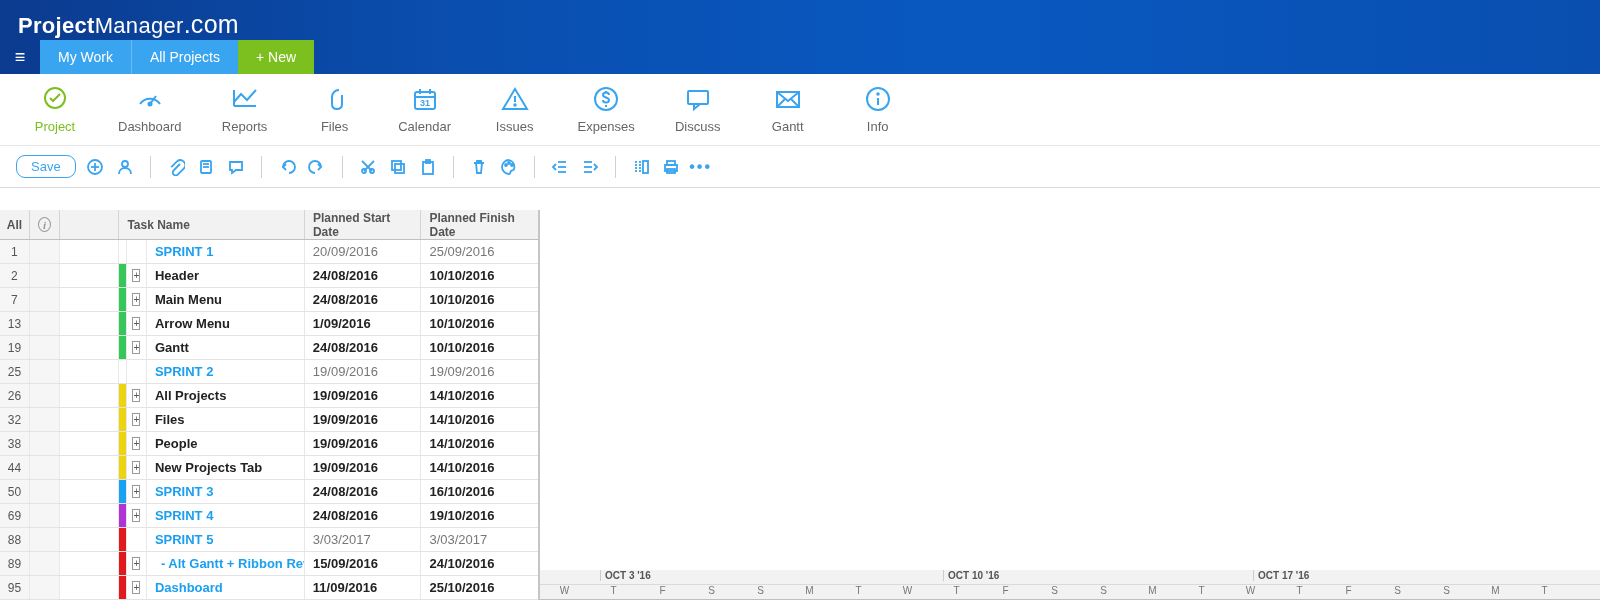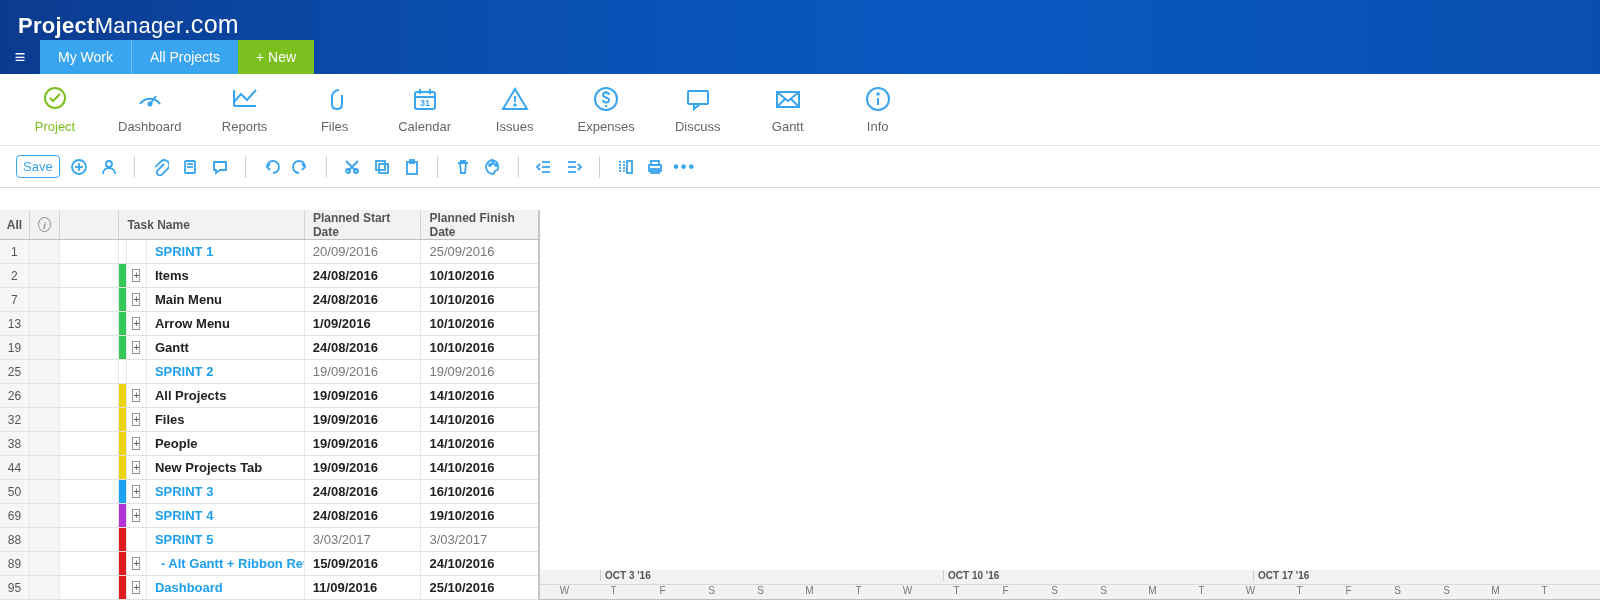--- a/index.html
+++ b/index.html
@@ -19,21 +19,21 @@
 
 .big-nav { height:72px; background:#fff; display:flex; align-items:center; gap:36px; padding:0 28px; border-bottom:1px solid #e6e6e6; }
 .big-item { display:flex; flex-direction:column; align-items:center; gap:6px; cursor:pointer; min-width:54px; }
 .big-item .ico { width:34px; height:28px; display:flex; align-items:center; justify-content:center;font-weight:bold; }
 .big-item .lbl { font-size:13px; color:#666; }
 .big-item.active .lbl { color:#7cc01f; }
 .ic-stroke { stroke:#39a4ef; stroke-width:2; fill:none; }
 .big-item.active .ic-stroke { stroke:#7cc01f; }
 
 .toolbar { height:42px; background:#fff; border-bottom:1px solid #d9d9d9; display:flex; align-items:center; gap:8px; padding:0 16px; }
-.save-btn { border:1.5px solid #39a4ef; color:#39a4ef; border-radius:4px; padding:3px 6px; font-size:13px; cursor:pointer; background:#fff;}
+.save-btn { border:1.5px solid #39a4ef; color:#39a4ef; border-radius:9px; padding:3px 14px; font-size:13px; cursor:pointer; background:#fff;}
 .tb-ico { width:22px; height:22px; display:flex; align-items:center; justify-content:center; cursor:pointer; }
 .tb-ico svg * { stroke:#39a4ef; stroke-width:1.8; fill:none; }
 .tb-divider { width:1px; height:22px; background:#d0d0d0; margin:0 6px; }
 .tb-ico.dots { color:#39a4ef; font-weight:bold; letter-spacing:2px; font-size:16px; }
 
 .grid-area { display:flex; height:412px; position:relative;align-items:flex-end; }
 .left-pane { width:540px; flex-shrink:0; border-right:2px solid #c5c5c5; display:flex; flex-direction:column; }
 .right-pane { flex:1; display:flex; flex-direction:column; overflow:hidden; position:relative; }
 
 .col-headers { display:flex; height:30px; background:#f2f2f2; border-bottom:1px solid #bfbfbf; font-size:12px; color:#555; font-weight:600; }
@@ -336,21 +336,21 @@
           <div class="cell date light" style="border-right:none">25/09/2016</div>
         </div>
         <div class="row">
           <div class="cell rownum">2</div>
           <div class="cell blank"></div>
           <div class="cell spacer60"></div>
           <div class="cell colorbar" style="background:#34c759"></div>
           <div class="cell expand">
             <span class="exp-box">+</span>
           </div>
-          <div class="cell taskname">Items</div>
+          <div class="cell taskname">Header</div>
           <div class="cell date">24/08/2016</div>
           <div class="cell date" style="border-right:none">10/10/2016</div>
         </div>
         <div class="row">
           <div class="cell rownum">7</div>
           <div class="cell blank"></div>
           <div class="cell spacer60"></div>
           <div class="cell colorbar" style="background:#34c759"></div>
           <div class="cell expand">
             <span class="exp-box">+</span>

